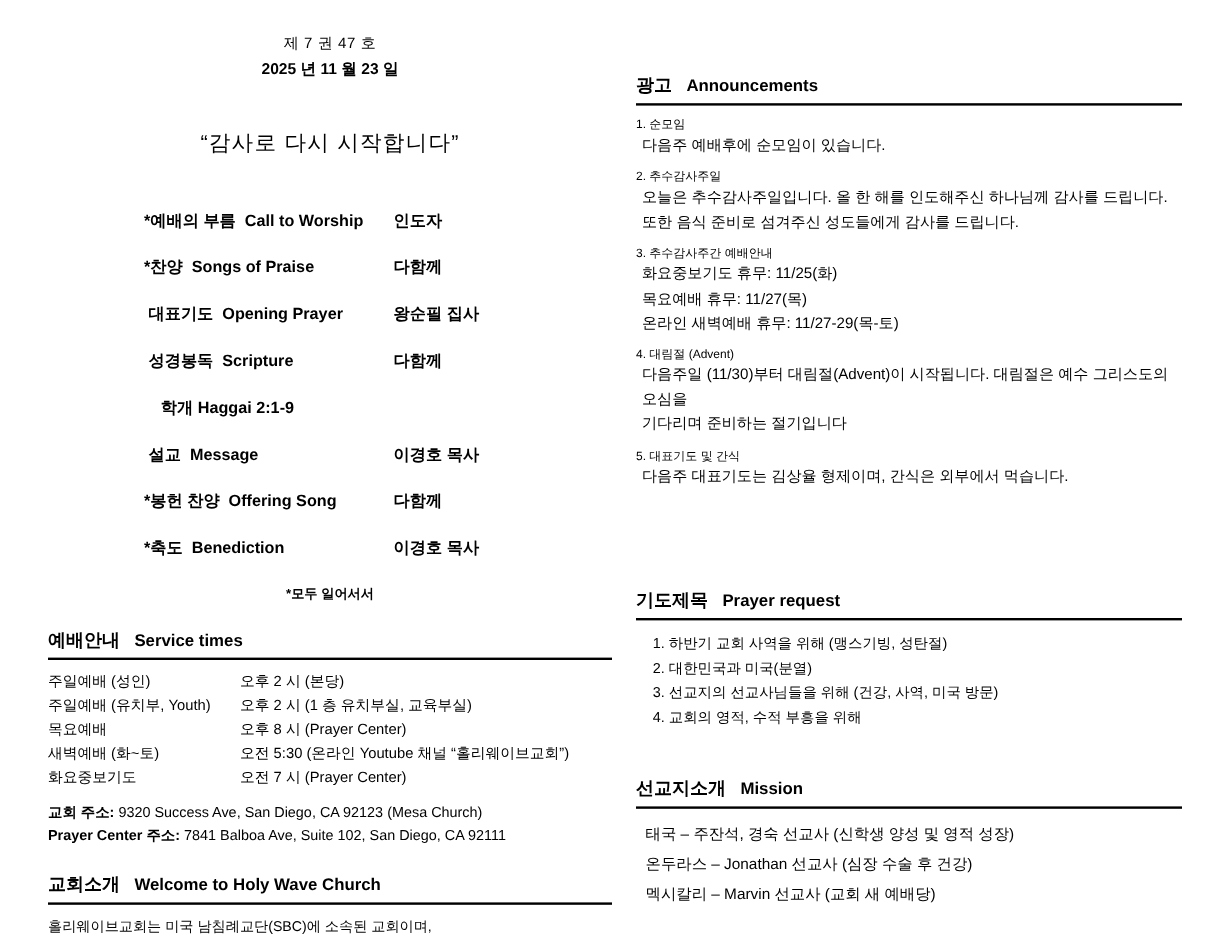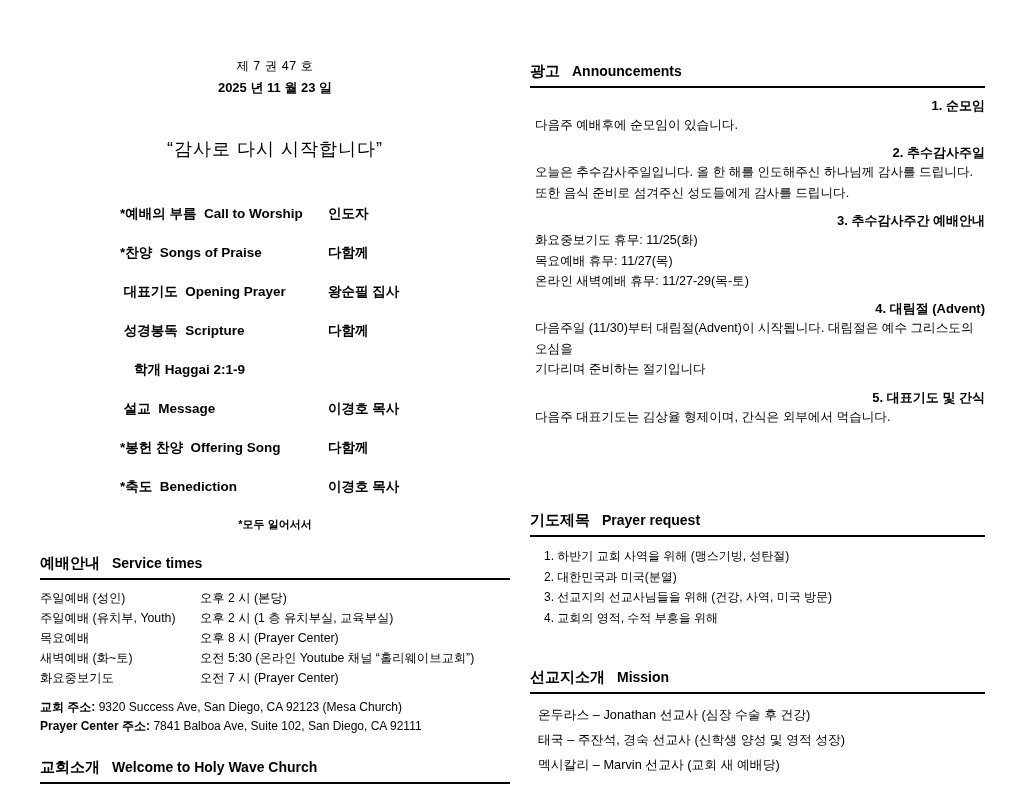--- a/index.html
+++ b/index.html
@@ -29,24 +29,23 @@
   .col-right {
     position: absolute;
     left: 530px;
     top: 0;
     width: 455px;
   }
 
   
   .masthead {
     text-align: center;
-    padding-top: 36px;
+    padding-top: 26px;
     font-size: 12.5px;
     line-height: 1.7;
-    margin-top: 20px;
   }
   .masthead .vol {
     letter-spacing: 0.5px;
   }
   .masthead .date {
     font-weight: bold;
     font-size: 13px;
   }
 
   .service-title {
@@ -138,23 +137,22 @@
 
   
   .ann {
     font-size: 12.6px;
     margin-top: 4px;
   }
   .ann-item {
     margin-bottom: 9px;
   }
   .ann-title {
-    font-weight: bold;
-    font-size: 13px;
-    text-align: right;
+    font-weight: normal;
+    font-size: 10px;
   }
   .ann-body {
     margin-left: 5px;
     line-height: 1.62;
   }
 
   
   .prayer {
     font-size: 12px;
     line-height: 1.72;
@@ -336,22 +334,22 @@
       </div>
     </div>
 
     <div class="sect" style="margin-top:40px;">
       <div class="sect-head">
         <span class="ko">선교지소개</span>
         <span class="en">Mission</span>
       </div>
       <div class="rule"></div>
       <div class="mission">
+        <div>태국 – 주잔석, 경숙 선교사 (신학생 양성 및 영적 성장)</div>
         <div>온두라스 – Jonathan 선교사 (심장 수술 후 건강)</div>
-        <div>태국 – 주잔석, 경숙 선교사 (신학생 양성 및 영적 성장)</div>
         <div>멕시칼리 – Marvin 선교사 (교회 새 예배당)</div>
 
       </div>
     </div>
 
   </div>
 
 </div>
 
 </body></html>

